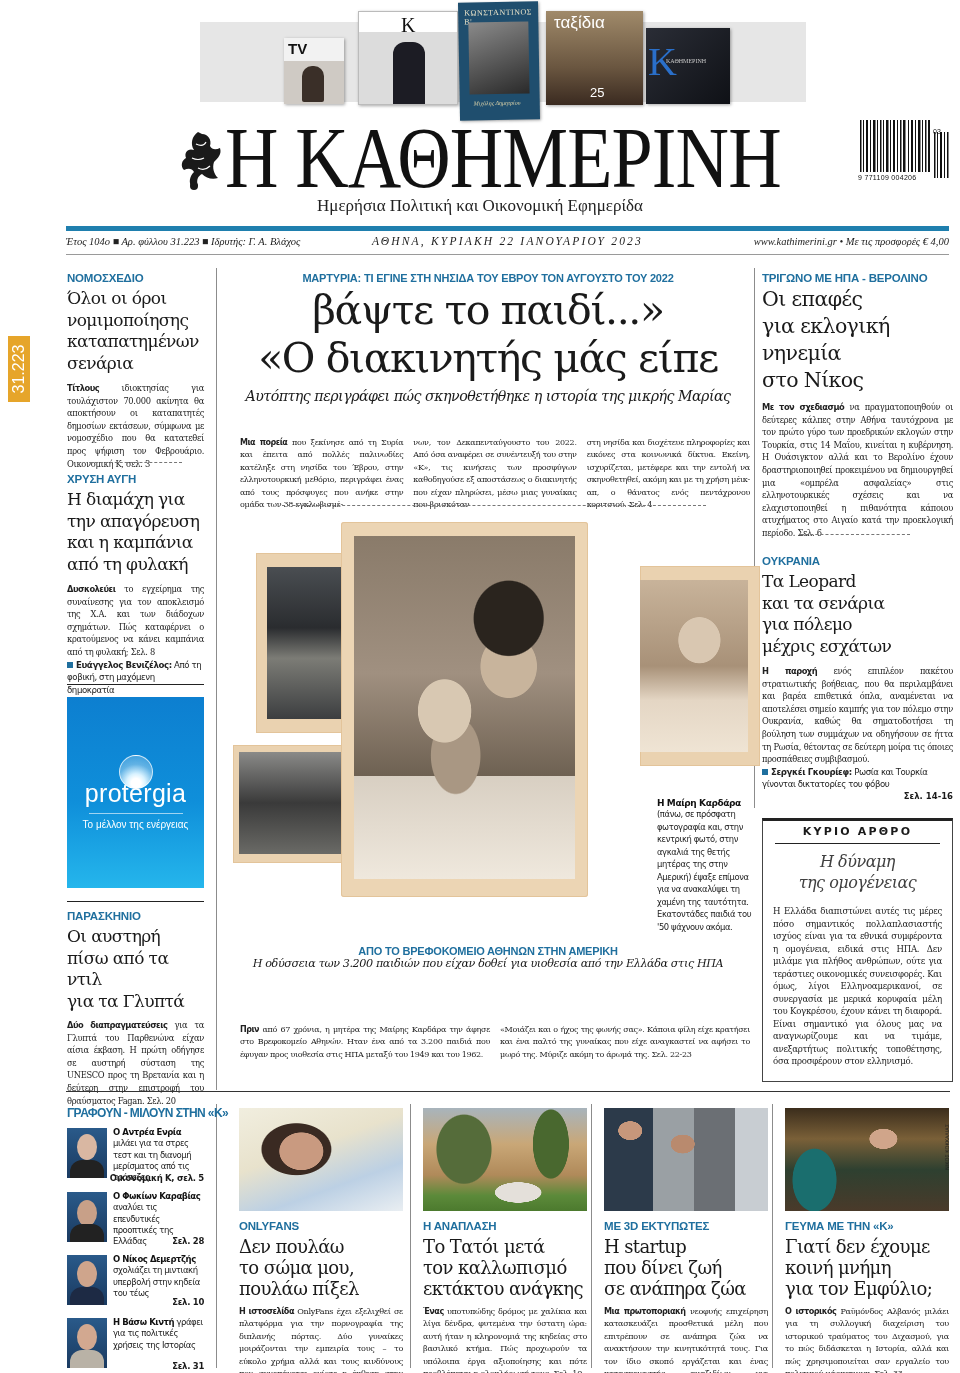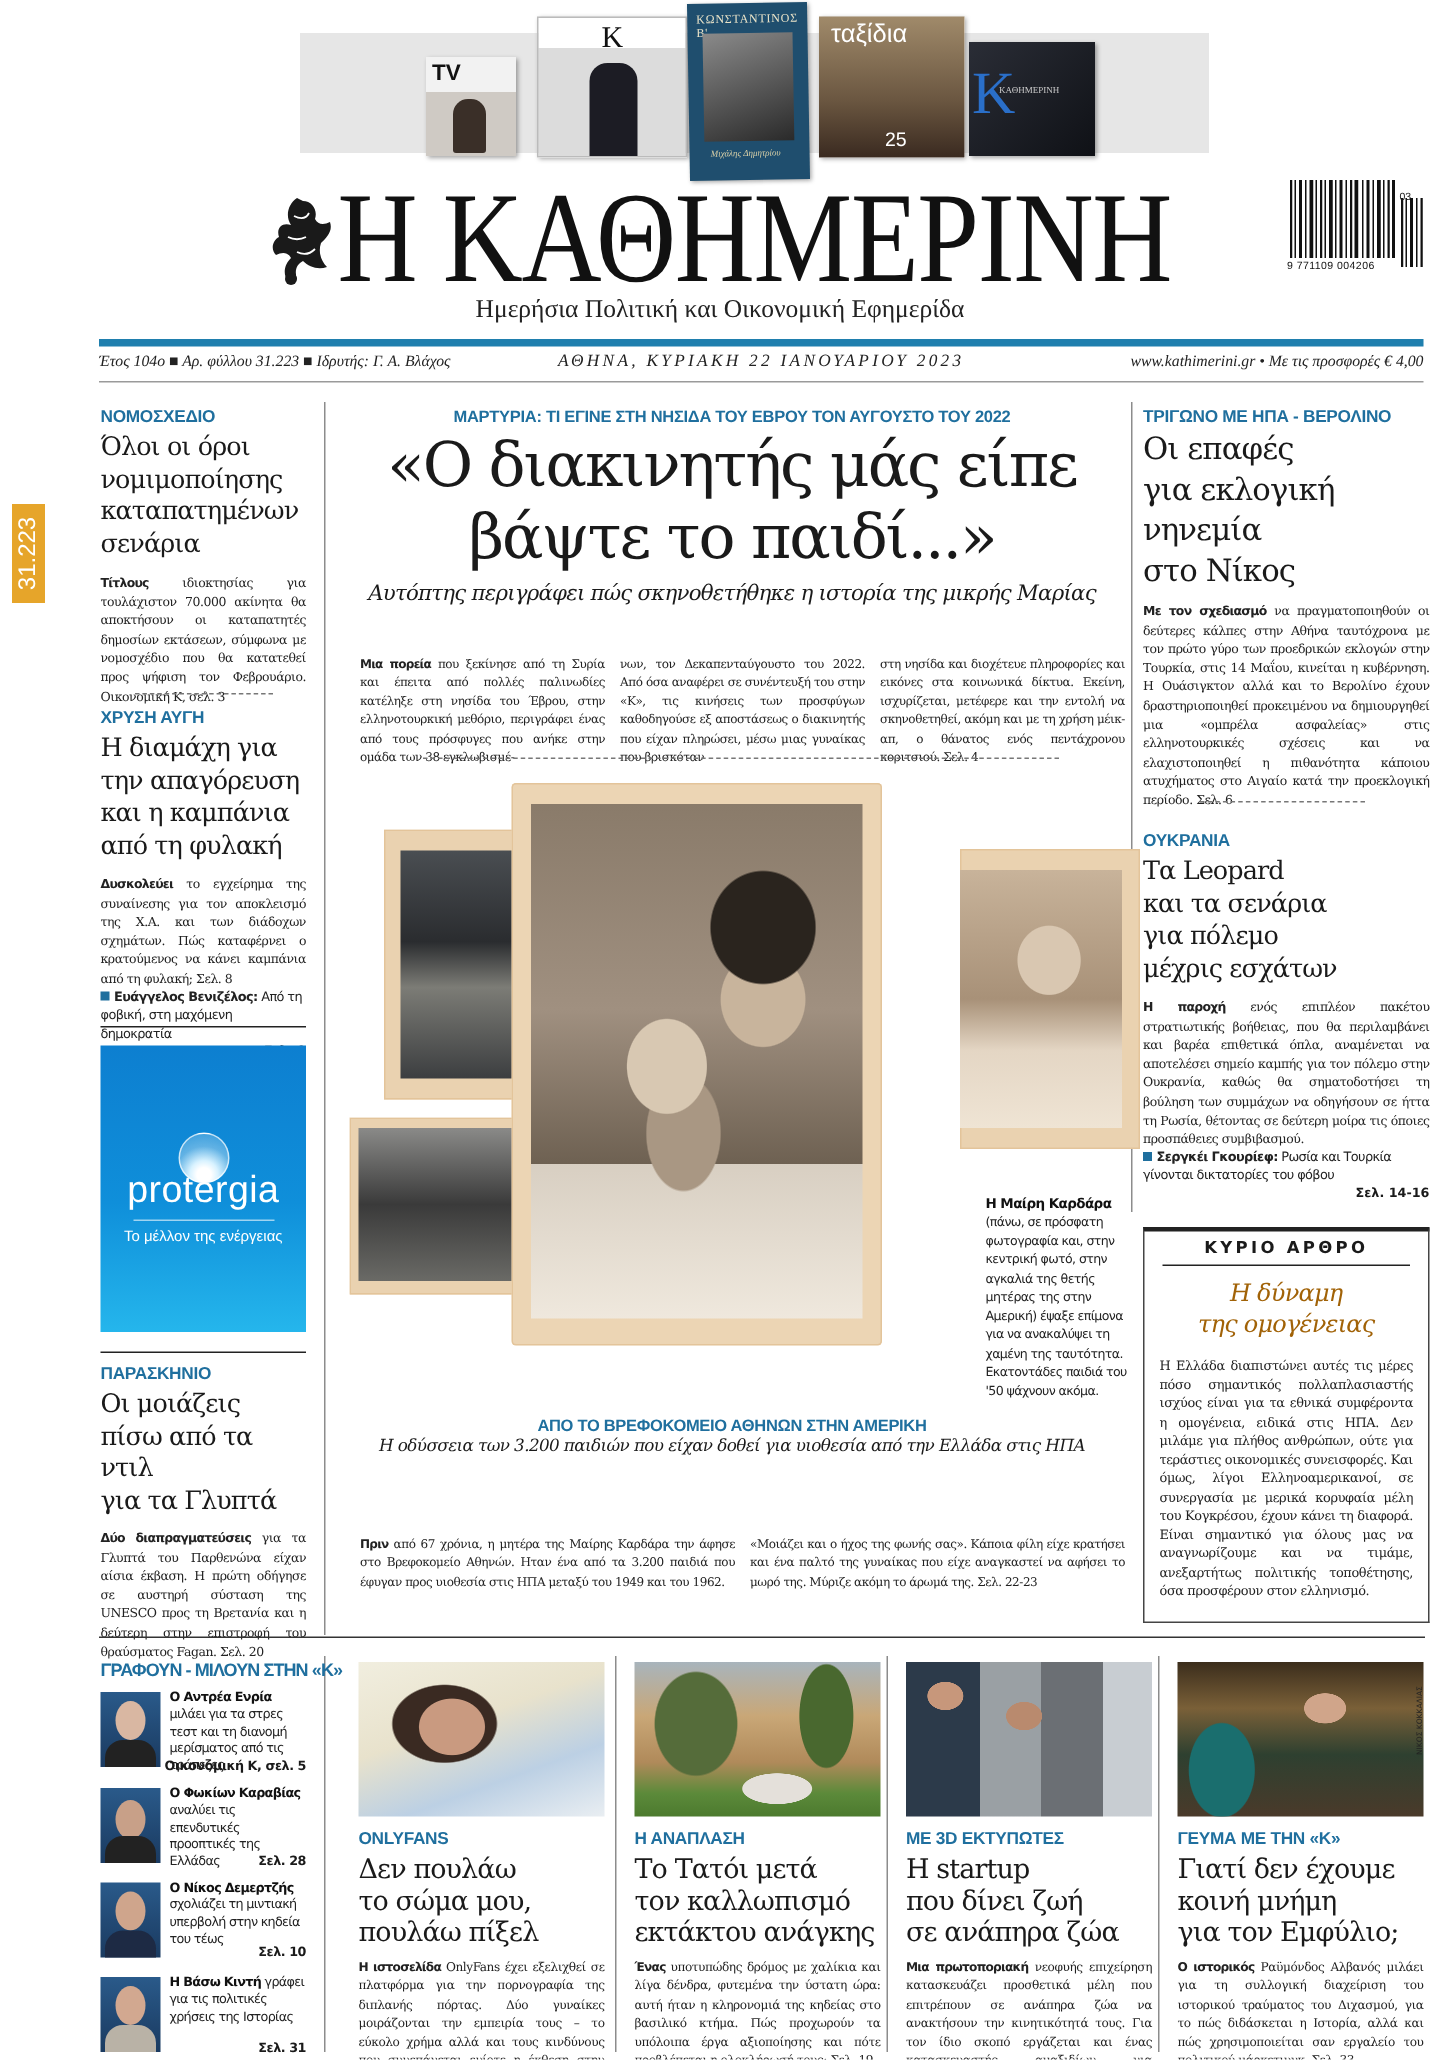--- a/index.html
+++ b/index.html
@@ -89,21 +89,21 @@
       radial-gradient(ellipse 32% 22% at 55% 35%, #d9c7b1 0 60%, transparent 62%),
       linear-gradient(180deg,#c8b39a,#a89178 50%,#e4d6c4 70%,#efe4d4); }
 
   .caption-name { font-family: "DejaVu Sans", sans-serif; font-weight: bold; font-size: 9px; color:#111; letter-spacing:-0.4px; }
   .caption-text { font-family: "DejaVu Sans", sans-serif; font-size: 8.4px; line-height: 12.5px; color:#222; letter-spacing:-0.4px; }
 
   
   .editorial { left: 762px; top: 818px; width: 191px; height: 264px; border: 1px solid #444; border-top: 3px solid #222; }
   .editorial .label { position:absolute; left:0; width:100%; top: 4px; text-align:center; font-family:"DejaVu Sans",sans-serif; font-weight:bold; font-size: 11px; letter-spacing: 2.2px; }
   .editorial .lrule { position:absolute; left: 12px; right: 12px; top: 22px; height: 1px; background:#222; }
-  .editorial .hed2 { position:absolute; left:0; width:100%; top: 30px; text-align:center; font-family:"DejaVu Serif",serif; font-style:italic; font-size: 16px; line-height: 21px; color:#a16207; letter-spacing:-0.5px; }
+  .editorial .hed2 { position:absolute; left:0; width:100%; top: 30px; text-align:center; font-family:"DejaVu Serif",serif; font-style:italic; font-size: 16px; line-height: 21px; color:#404040; letter-spacing:-0.5px; }
   .editorial .txt { position:absolute; left: 10px; right: 10px; top: 84px; font-family:"DejaVu Serif",serif; font-size: 8.6px; line-height: 12.5px; text-align: justify; color:#222; letter-spacing:-0.25px; }
 
   
   .bottom-rule { left: 66px; top: 1091px; width: 884px; height: 0; border-top: 1.5px solid #333; }
   .writer { position:absolute; left: 67px; width: 137px; }
   .writer .pic { position:absolute; left:0; top:0; width: 40px; height: 50px; background: linear-gradient(180deg,#2a5a8a,#1a3a60); overflow:hidden; }
   .writer .pic .face { position:absolute; left: 10px; top: 6px; width: 20px; height: 26px; border-radius: 50%; background:#d8b8a0; }
   .writer .pic .torso { position:absolute; left: 3px; top: 32px; width: 34px; height: 22px; border-radius: 12px 12px 0 0; background:#222; }
   .writer .txt { position:absolute; left: 46px; top: -1px; width: 92px; font-family:"DejaVu Sans",sans-serif; font-size: 8.5px; line-height: 11.3px; color:#222; letter-spacing:-0.45px; }
   .writer .txt b { color:#111; }
@@ -246,32 +246,32 @@
   <div class="ad-mark"></div>
   <div class="ad-brand">protergia</div>
   <div class="ad-rule"></div>
   <div class="ad-slogan">Το μέλλον της ενέργειας</div>
 </div>
 <div class="solid" style="left:67px;width:137px;top:901px"></div>
 
 <div class="abs lc" style="top:910px">
   <div class="kicker">ΠΑΡΑΣΚΗΝΙΟ</div>
   <div class="hed" style="font-size:17px;line-height:21.5px;margin-top:4px">
-    <div>Οι μοιάζεις</div>
+    <div>Οι αυστηρή</div>
     <div>πίσω από τα ντιλ</div>
     <div>για τα Γλυπτά</div>
   </div>
   <p class="body" style="margin-top:7px"><b>Δύο διαπραγματεύσεις</b><span> για τα Γλυπτά του Παρθενώνα είχαν αίσια έκβαση. Η πρώτη οδήγησε σε αυστηρή σύσταση της UNESCO προς τη Βρετανία και η δεύτερη στην επιστροφή του θραύσματος Fagan. Σελ. 20</span></p>
 </div>
 
 <div class="abs" style="left:228px;top:272px;width:520px;text-align:center">
   <div class="kicker" style="font-size:11px">ΜΑΡΤΥΡΙΑ: ΤΙ ΕΓΙΝΕ ΣΤΗ ΝΗΣΙΔΑ ΤΟΥ ΕΒΡΟΥ ΤΟΝ ΑΥΓΟΥΣΤΟ ΤΟΥ 2022</div>
   <div class="hed" style="font-size:41px;line-height:48px;margin-top:2px;letter-spacing:-1.4px">
+    <div>βάψτε το παιδί...»</div>
     <div>«Ο διακινητής μάς είπε</div>
-    <div>βάψτε το παιδί...»</div>
   </div>
   <div style="font-family:'DejaVu Serif',serif;font-style:italic;font-size:14.2px;margin-top:6px;letter-spacing:-0.5px;white-space:nowrap">Αυτόπτης περιγράφει πώς σκηνοθετήθηκε η ιστορία της μικρής Μαρίας</div>
 </div>
 <div class="abs" style="left:240px;top:437px;width:510px;display:flex;gap:10px">
   <p class="body" style="flex:1;font-size:8px;line-height:12.4px"><b>Μια πορεία</b><span> που ξεκίνησε από τη Συρία και έπειτα από πολλές παλινωδίες κατέληξε στη νησίδα του Έβρου, στην ελληνοτουρκική μεθόριο, περιγράφει ένας από τους πρόσφυγες που ανήκε στην ομάδα των 38 εγκλωβισμέ-</span></p>
   <p class="body" style="flex:1;font-size:8px;line-height:12.4px">νων, τον Δεκαπενταύγουστο του 2022. Από όσα αναφέρει σε συνέντευξή του στην «Κ», τις κινήσεις των προσφύγων καθοδηγούσε εξ αποστάσεως ο διακινητής που είχαν πληρώσει, μέσω μιας γυναίκας που βρισκόταν</p>
   <p class="body" style="flex:1;font-size:8px;line-height:12.4px">στη νησίδα και διοχέτευε πληροφορίες και εικόνες στα κοινωνικά δίκτυα. Εκείνη, ισχυρίζεται, μετέφερε και την εντολή να σκηνοθετηθεί, ακόμη και με τη χρήση μέικ-απ, ο θάνατος ενός πεντάχρονου κοριτσιού. Σελ. 4</p>
 </div>
 <div class="dash" style="left:282px;width:424px;top:505px"></div>
 

